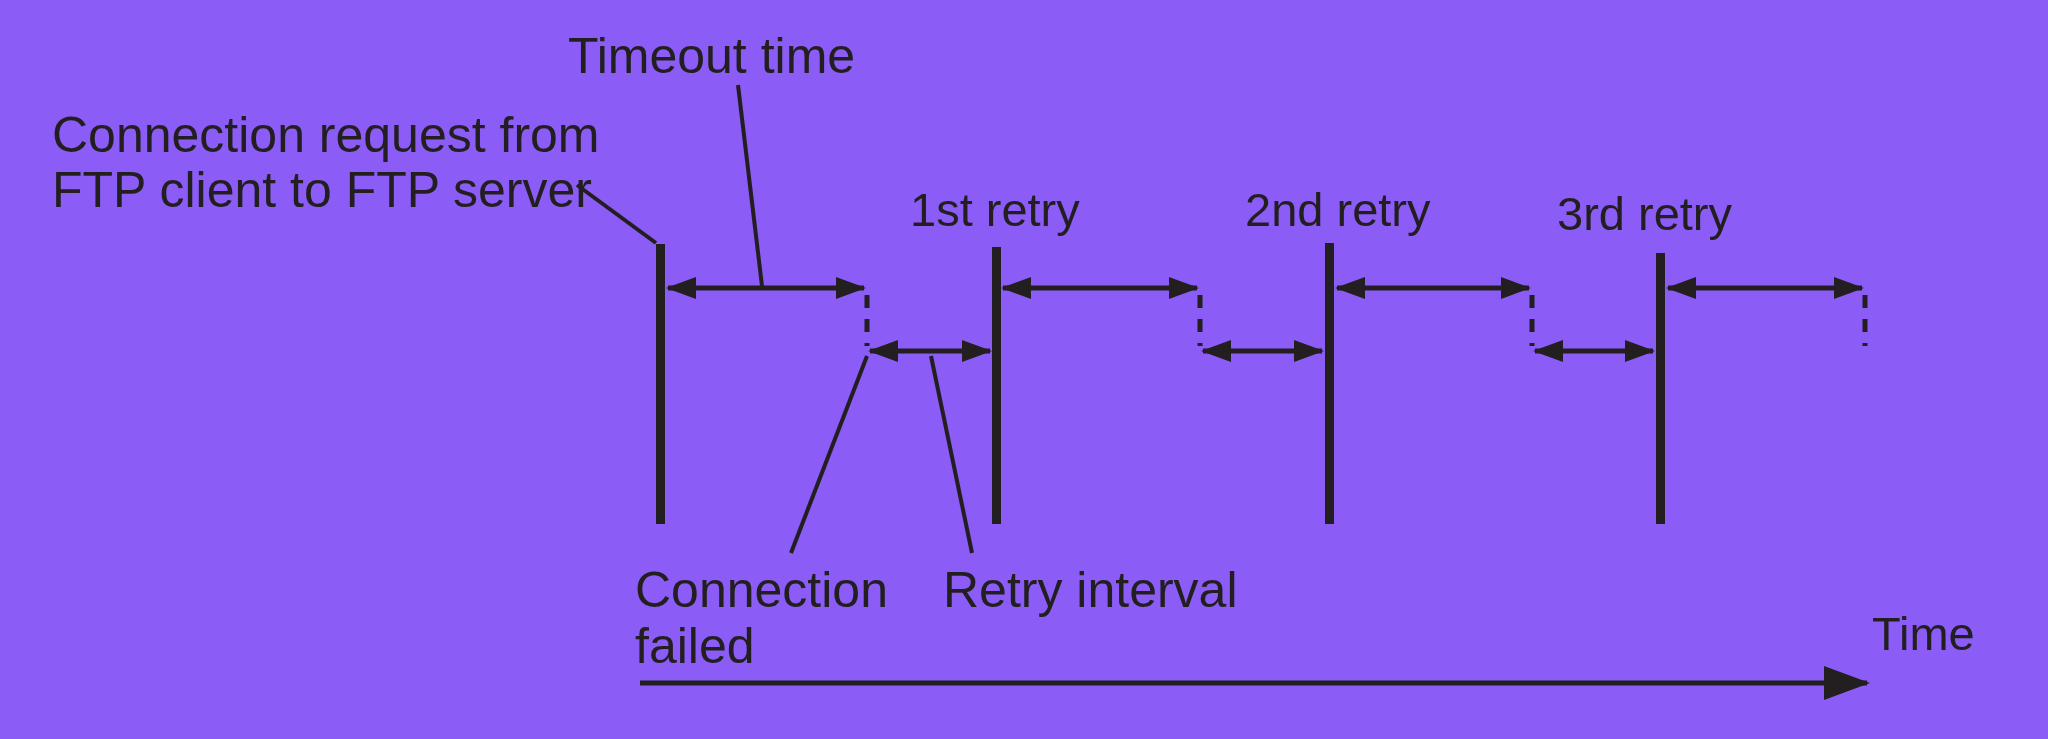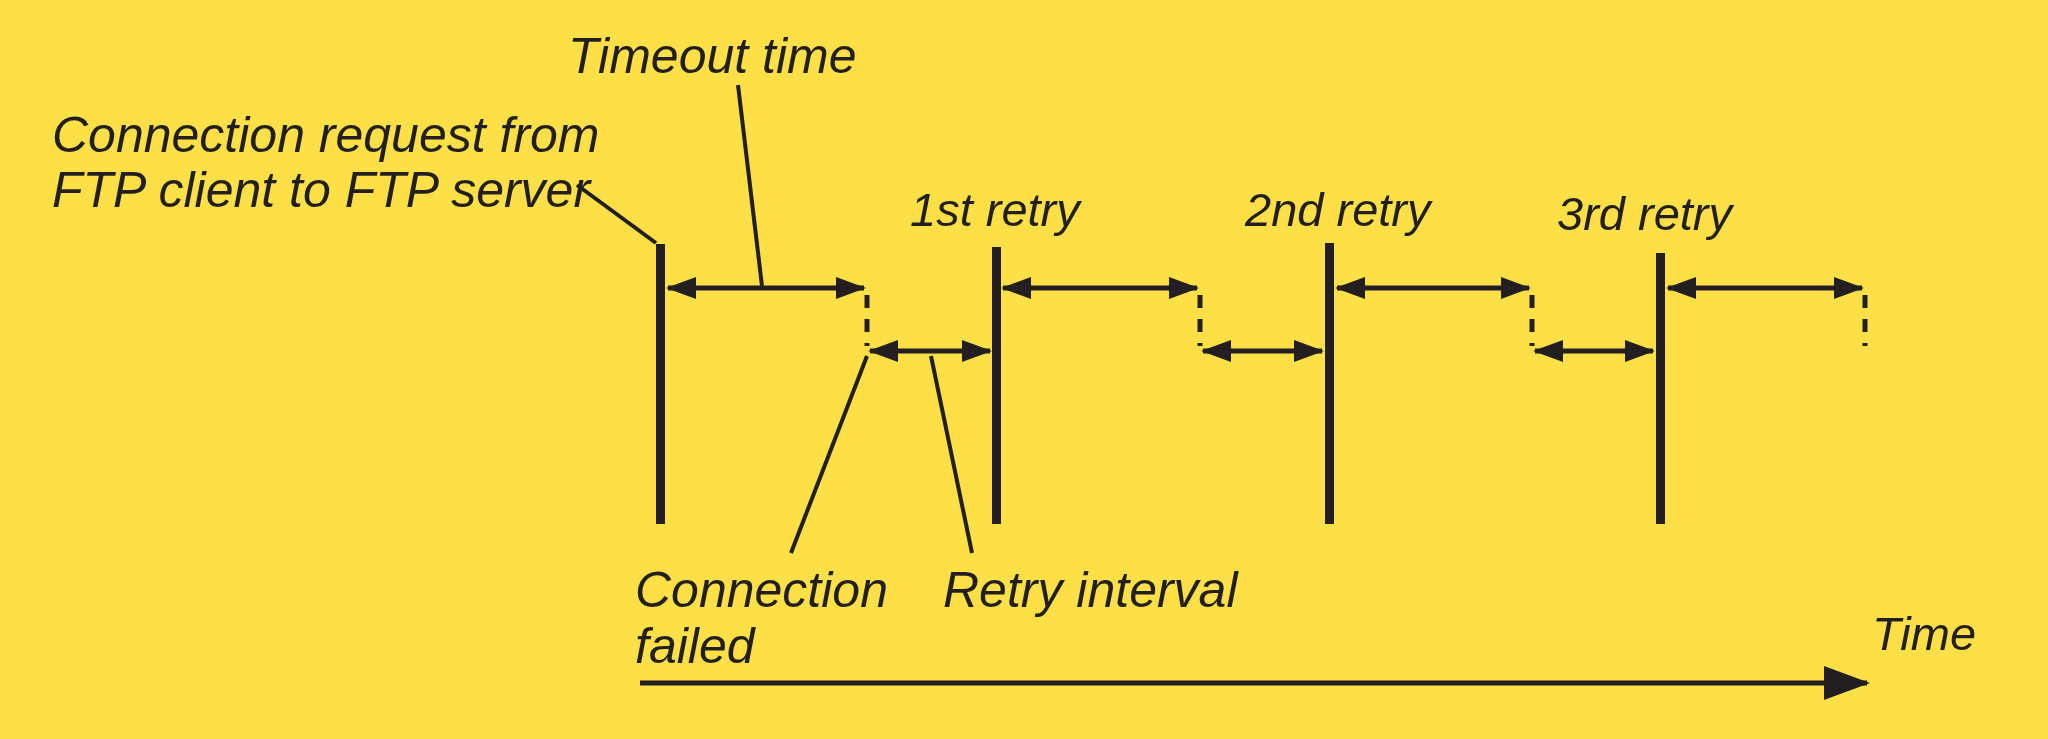--- a/index.html
+++ b/index.html
@@ -4,23 +4,22 @@
 <style>
   html, body {
     margin: 0;
     padding: 0;
     background: #ffffff;
   }
   .stage {
     position: relative;
     width: 2048px;
     height: 739px;
-    background: #fde047;
+    background: #8b5cf6;
     overflow: hidden;
-    font-style: italic;
   }
   svg { display: block; }
   .bar        { stroke: #231f20; stroke-width: 9; }
   .shaft      { stroke: #231f20; stroke-width: 5; }
   .dashed     { stroke: #231f20; stroke-width: 5; stroke-dasharray: 13 11; }
   .leader     { stroke: #231f20; stroke-width: 4; }
   .axis       { stroke: #231f20; stroke-width: 5; }
   text {
     font-family: "Liberation Sans", "DejaVu Sans", sans-serif;
     fill: #231f20;

